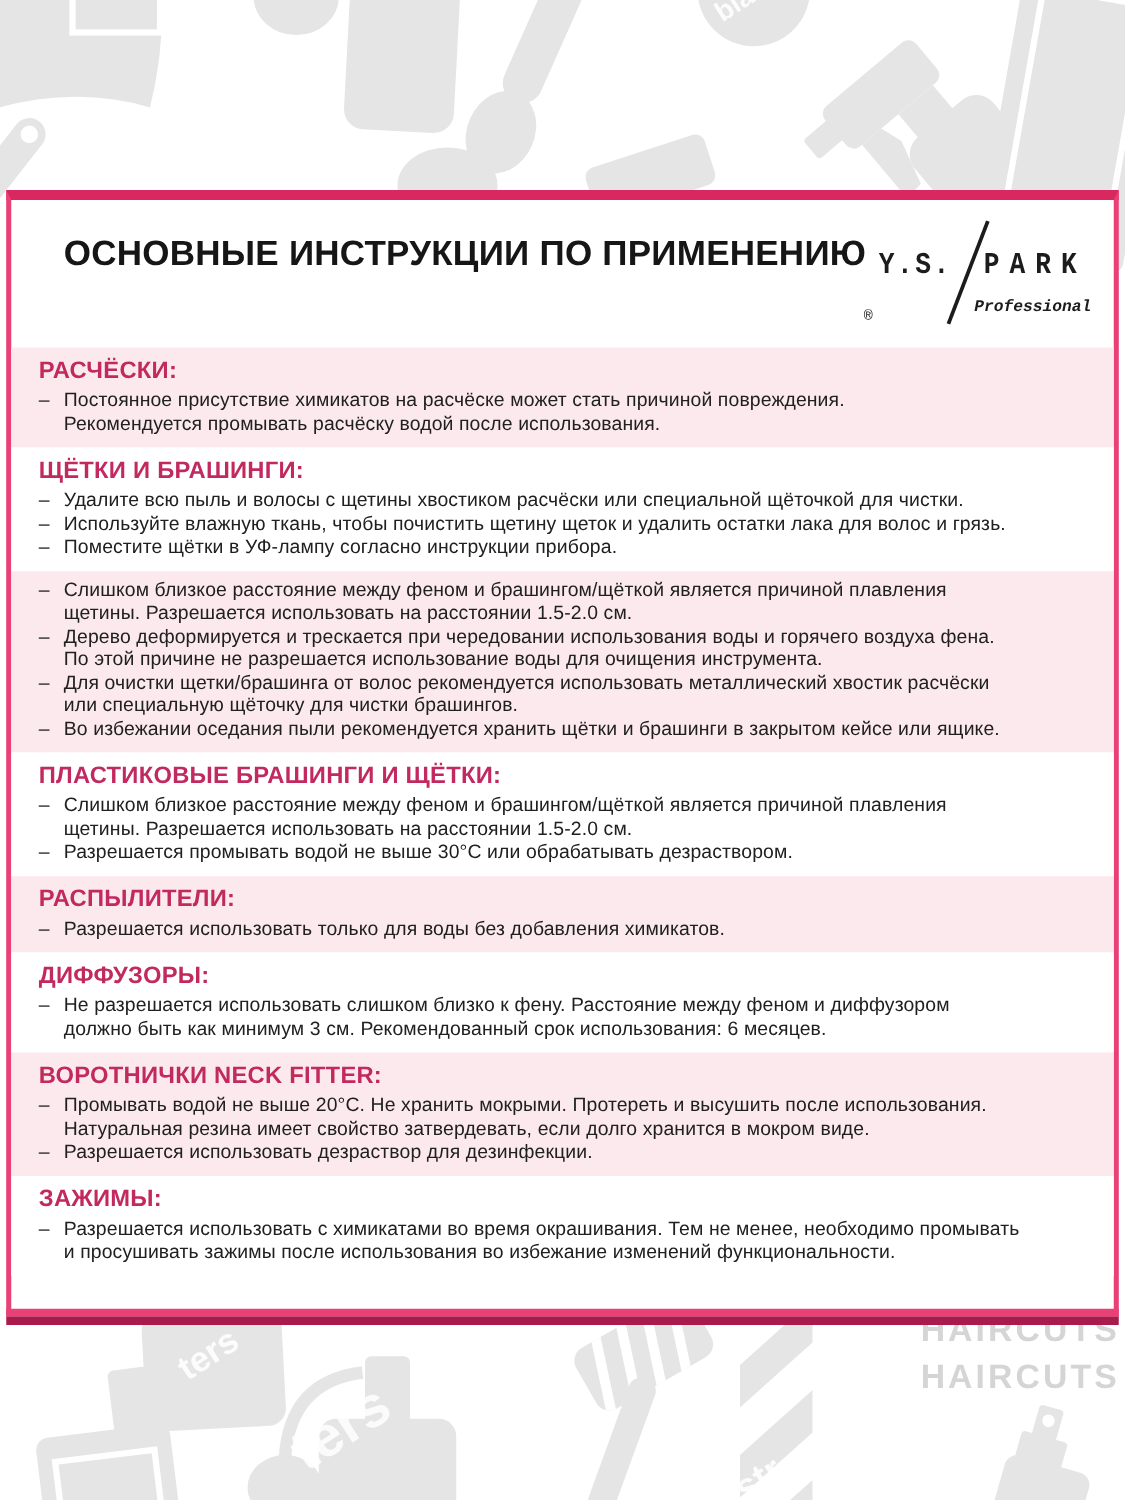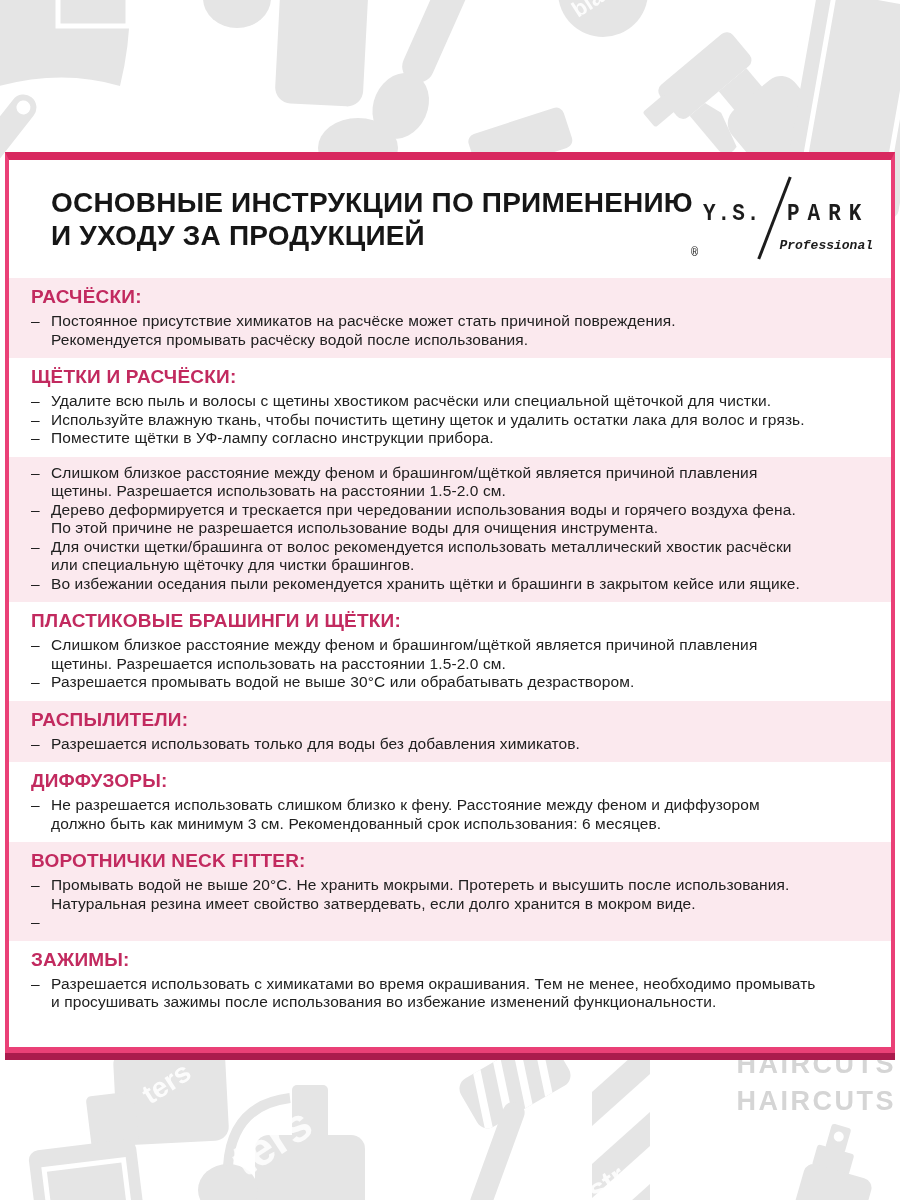--- a/index.html
+++ b/index.html
@@ -152,21 +152,20 @@
   <div class="classic-wm">
     <span>HAIRCUTS</span>
     <span>HAIRCUTS</span>
   </div>
 
   <div class="card">
 
     <div class="title-block">
       <h1 class="title">
         <span>ОСНОВНЫЕ ИНСТРУКЦИИ ПО ПРИМЕНЕНИЮ</span>
-        <span>И УХОДУ ЗА ПРОДУКЦИЕЙ</span>
       </h1>
       <div class="logo">
         <div class="slash"></div>
         <div class="ys">Y.S.</div>
         <div class="park">PARK</div>
         <div class="prof">Professional</div>
         <div class="reg">®</div>
       </div>
     </div>
 
@@ -176,21 +175,21 @@
     <ul class="bullets">
             <li>
               <span class="dash">–</span>
               <span class="btext">Постоянное присутствие химикатов на расчёске может стать причиной повреждения.
 Рекомендуется промывать расчёску водой после использования.</span>
             </li>
           </ul>
   </section>
 
   <section class="section">
-    <h2 class="heading">ЩЁТКИ И РАСЧЁСКИ:</h2>
+    <h2 class="heading">ЩЁТКИ И БРАШИНГИ:</h2>
     <ul class="bullets">
             <li>
               <span class="dash">–</span>
               <span class="btext">Удалите всю пыль и волосы с щетины хвостиком расчёски или специальной щёточкой для чистки.</span>
             </li>
             <li>
               <span class="dash">–</span>
               <span class="btext">Используйте влажную ткань, чтобы почистить щетину щеток и удалить остатки лака для волос и грязь.</span>
             </li>
             <li>
@@ -263,20 +262,21 @@
   <section class="section">
     <h2 class="heading">ВОРОТНИЧКИ NECK FITTER:</h2>
     <ul class="bullets">
             <li>
               <span class="dash">–</span>
               <span class="btext">Промывать водой не выше 20°C. Не хранить мокрыми. Протереть и высушить после использования.
 Натуральная резина имеет свойство затвердевать, если долго хранится в мокром виде.</span>
             </li>
             <li>
               <span class="dash">–</span>
+              <span class="btext">Разрешается использовать дезраствор для дезинфекции.</span>
             </li>
           </ul>
   </section>
 
   <section class="section">
     <h2 class="heading">ЗАЖИМЫ:</h2>
     <ul class="bullets">
             <li>
               <span class="dash">–</span>
               <span class="btext">Разрешается использовать с химикатами во время окрашивания. Тем не менее, необходимо промывать

